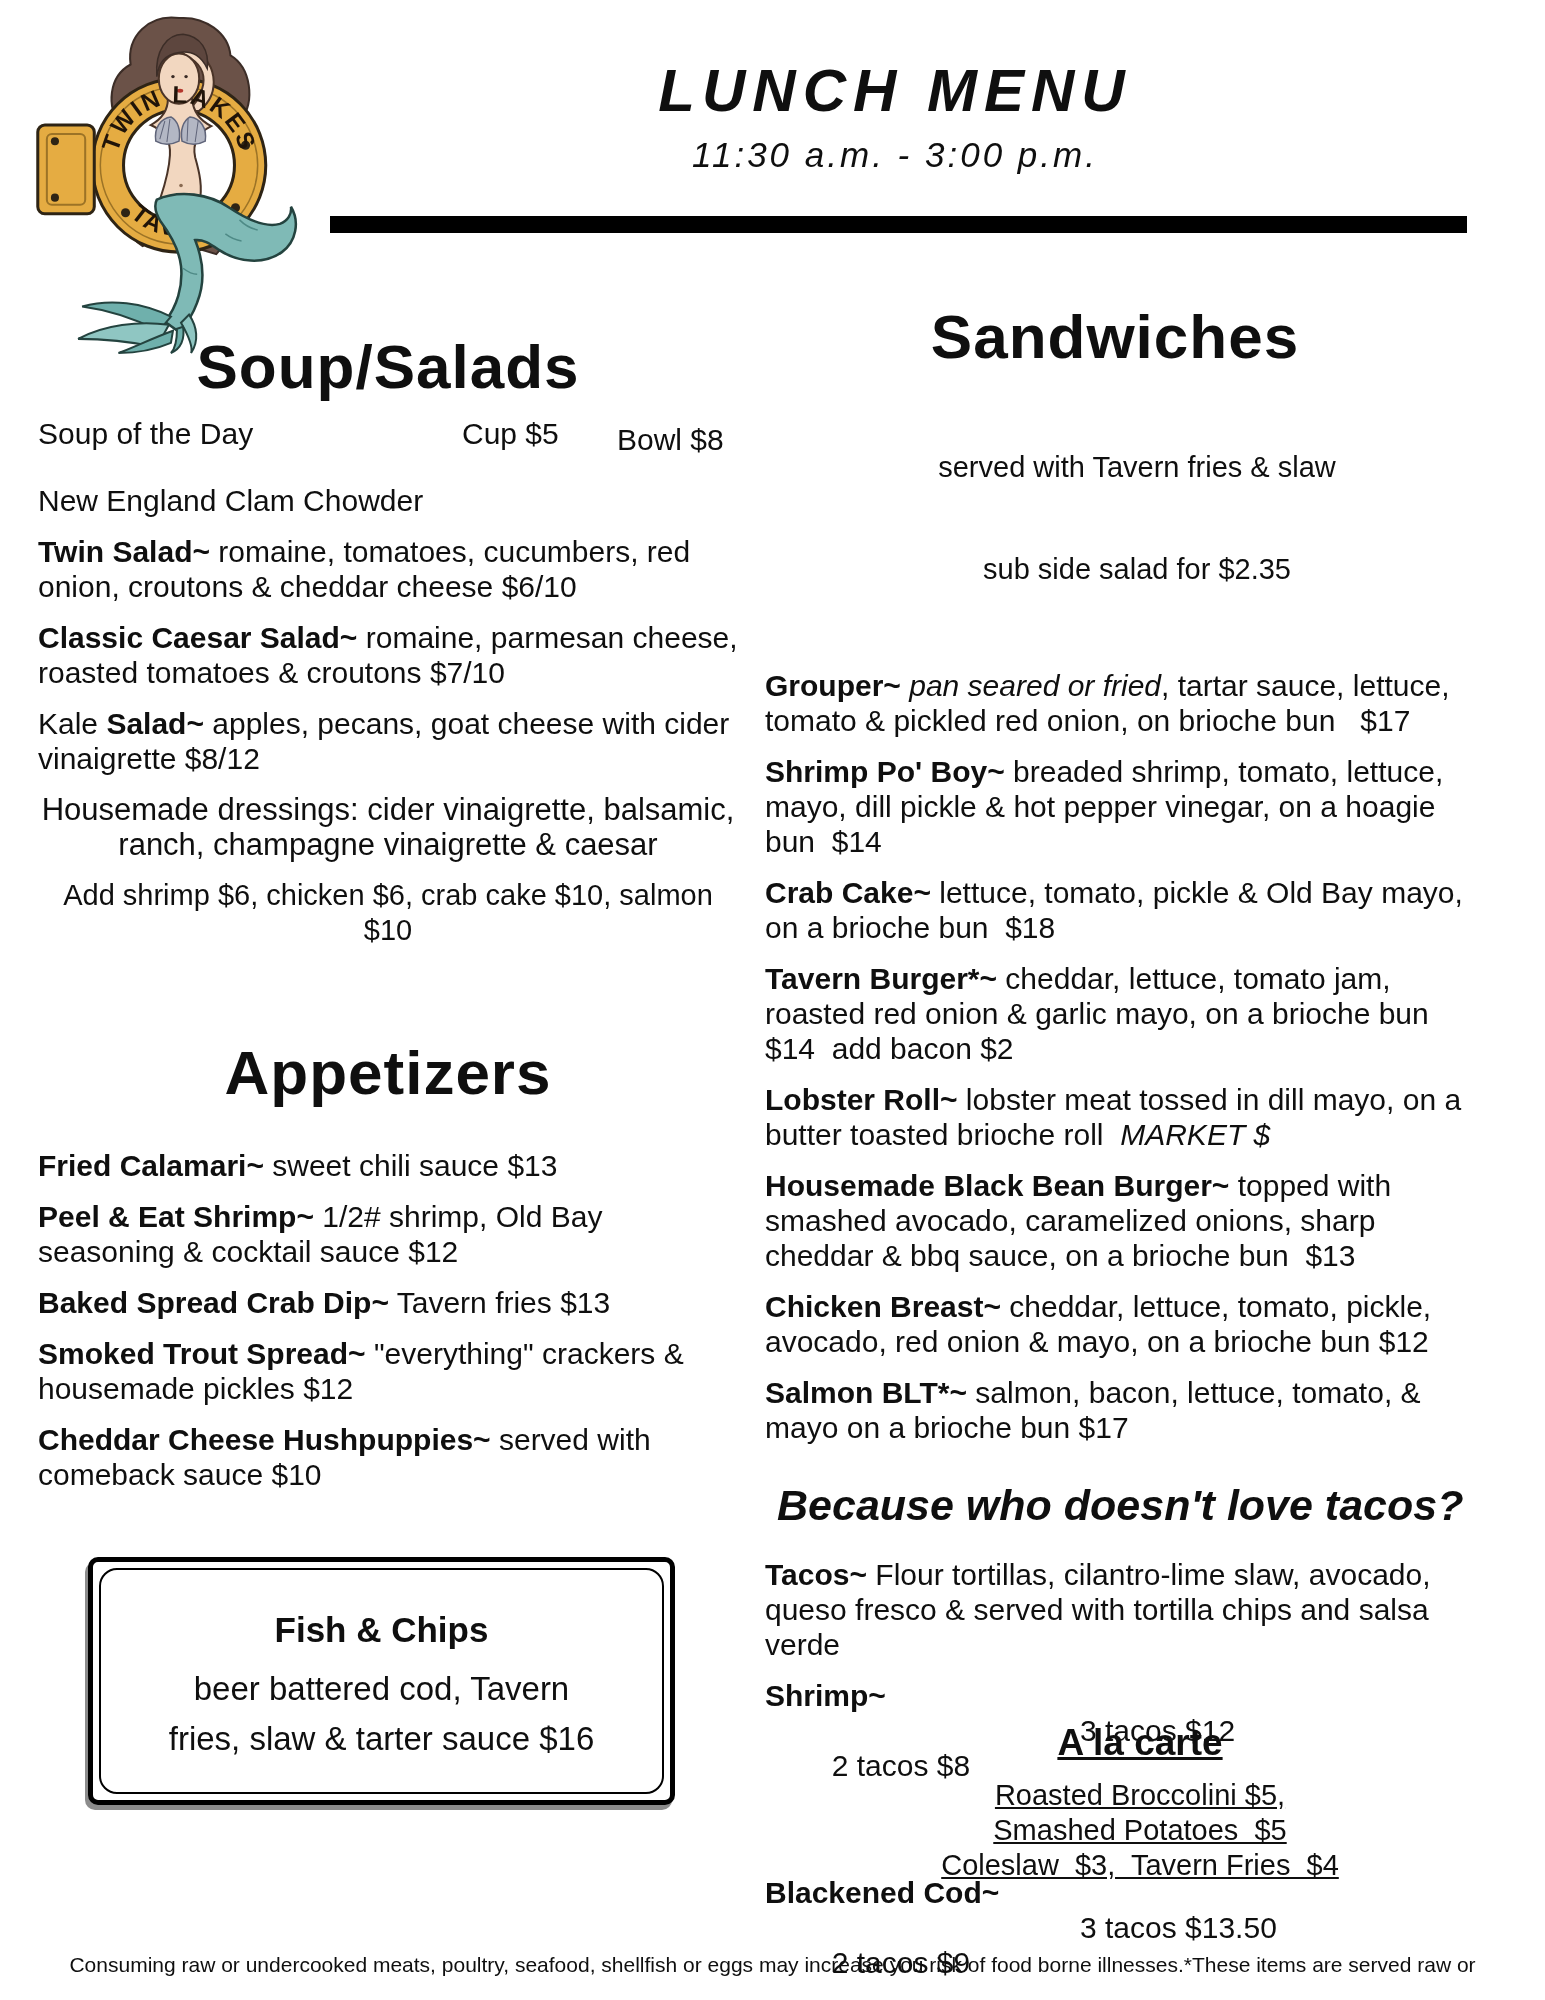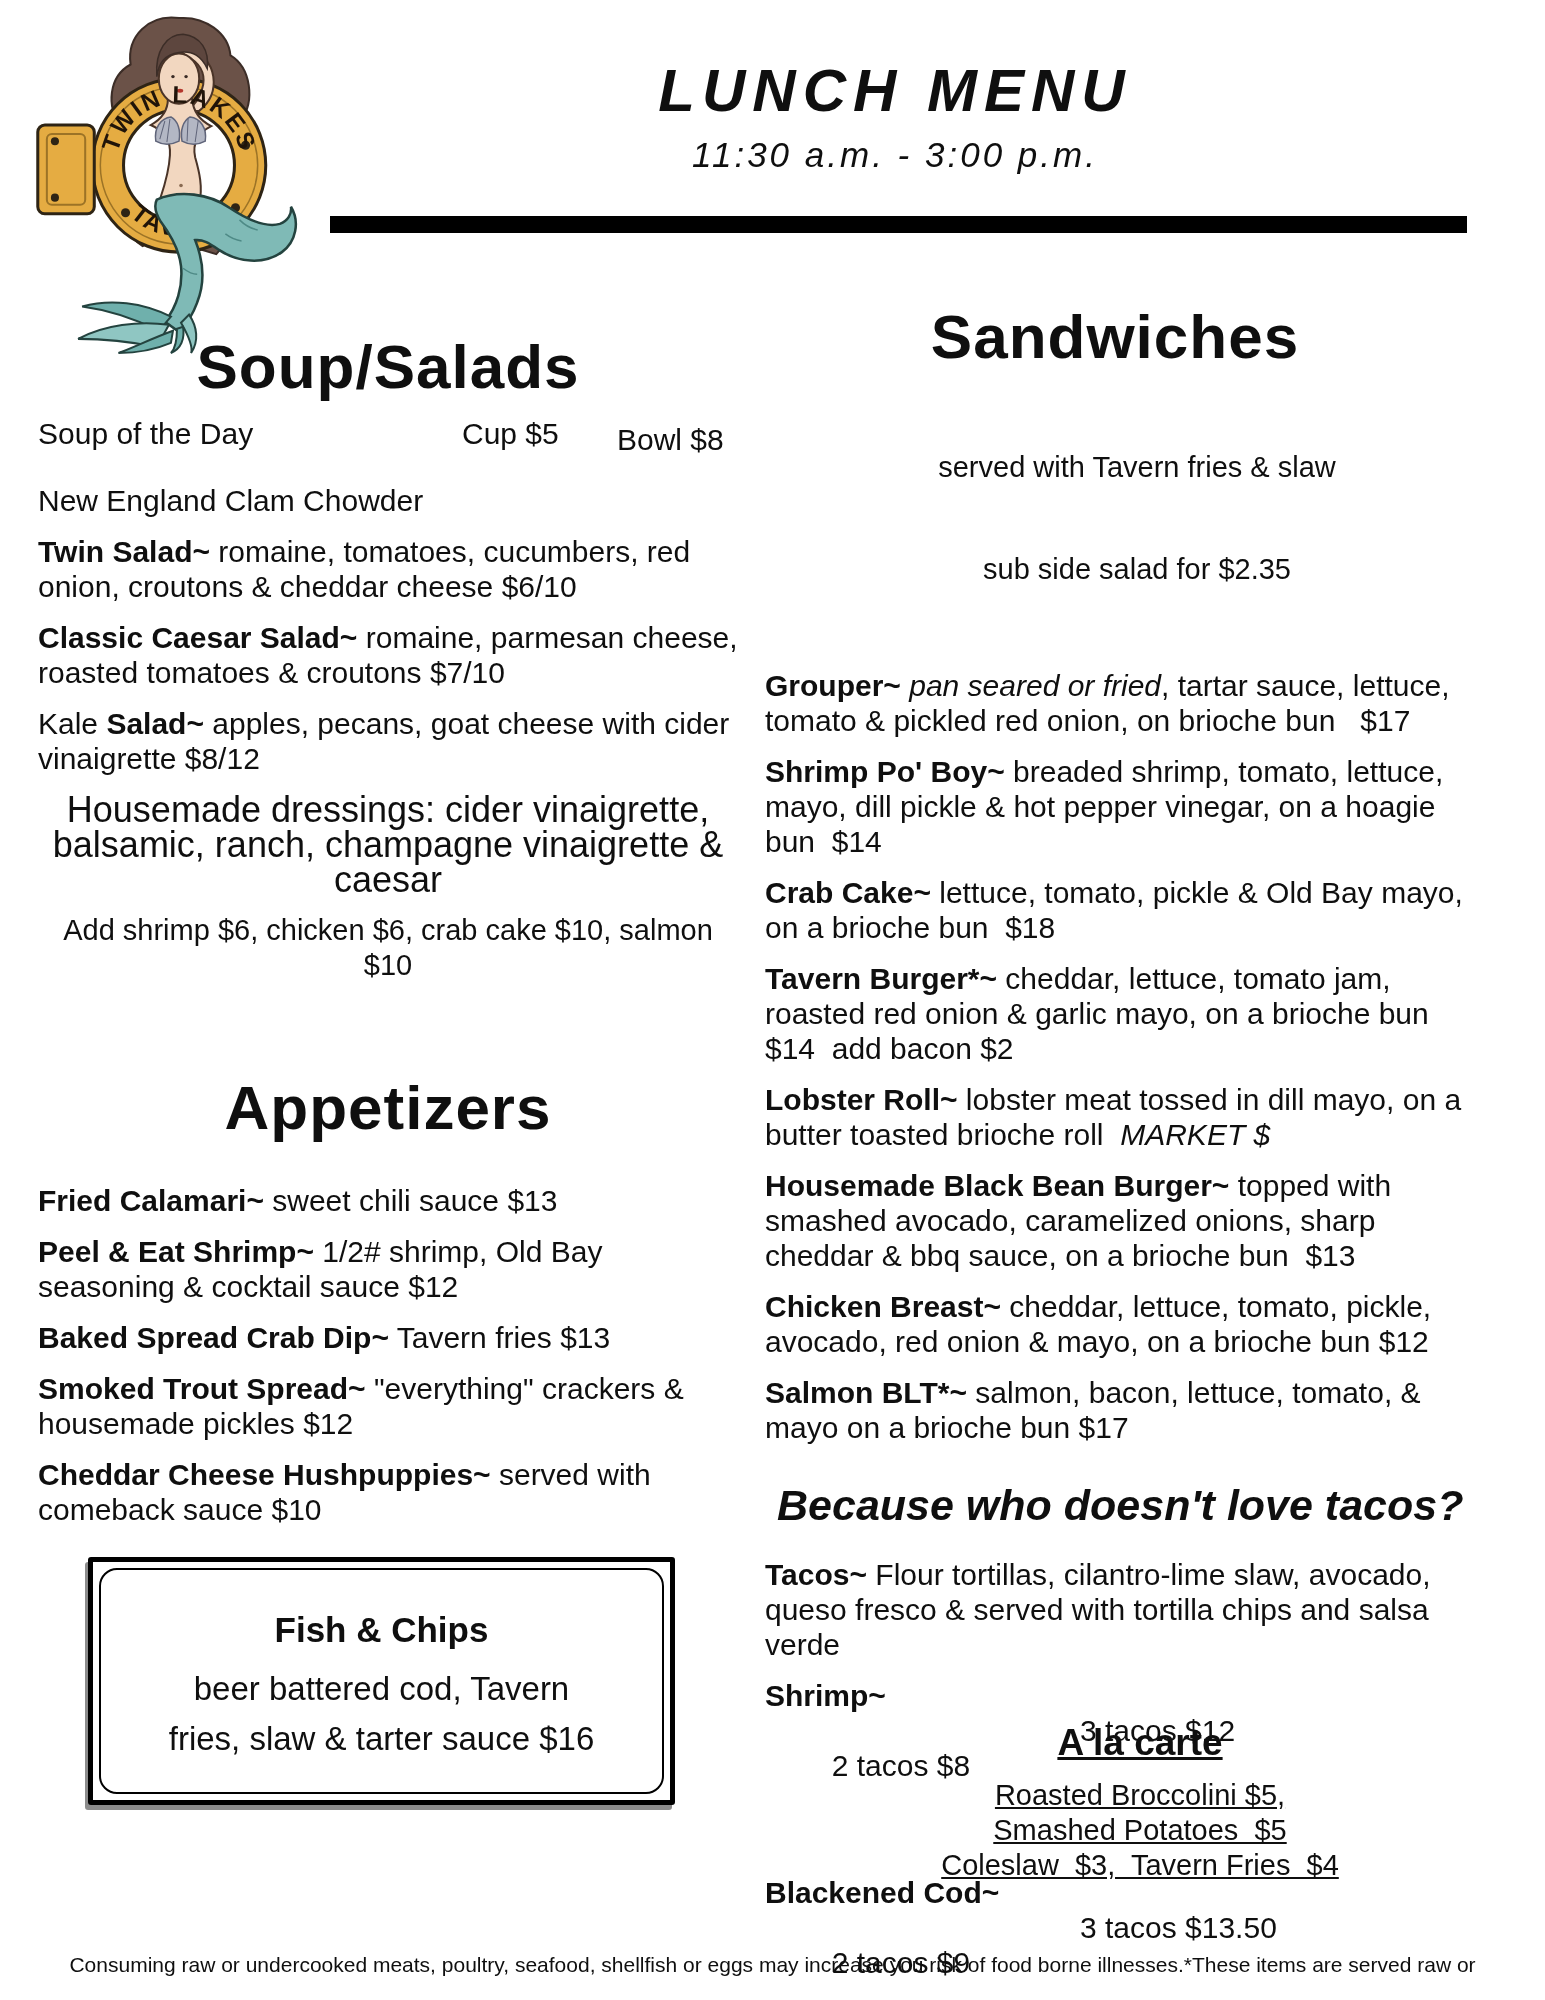--- a/index.html
+++ b/index.html
@@ -27,40 +27,40 @@
   .section-heading{
     margin:0 0 12px 0;text-align:center;
     font-size:62px;line-height:74px;font-weight:bold;letter-spacing:1px;
   }
   .h-app{margin-top:88px;margin-bottom:38px;}
   .item{margin:0 0 16px 0;font-size:30px;line-height:35px;white-space:pre-wrap;}
   .nm{font-weight:bold;}
   .it{font-style:italic;}
   .center{text-align:center;}
   .addons{font-size:29px;}
-  .dressings{font-size:36px;}
+  .dressings{font-size:31px;}
   .sod-row{position:relative;margin-bottom:32px;font-size:30px;line-height:35px;}
   .sod-cup{position:absolute;left:424px;top:0;}
   .sod-bowl{position:absolute;left:579px;top:6px;}
   .sub-note{
     text-align:center;padding-left:44px;margin-bottom:14px;
     font-size:29px;line-height:34px;white-space:pre-wrap;
   }
   .sw-heading{margin-bottom:8px;}
   .tacos-heading{
     margin:34px 0 26px 12px;
     font-size:43px;line-height:52px;font-weight:bold;font-style:italic;white-space:pre-wrap;
   }
   .taco-group{margin-bottom:22px;font-size:30px;line-height:35px;}
   .taco-name{font-weight:bold;white-space:pre-wrap;}
   .taco-row{position:relative;white-space:pre-wrap;}
   .t3{position:absolute;left:315px;top:0;}
   .fish-box{
     position:absolute;left:88px;top:1557px;width:577px;height:238px;
-    border:5px solid #000;border-radius:3px;background:#fff;
+    border:5px solid #000;border-radius:10px;background:#fff;
     box-shadow:-3px 5px 0 rgba(0,0,0,0.45);
   }
   .fish-inner{
     position:absolute;left:6px;top:6px;right:6px;bottom:6px;
     border:2px solid #000;border-radius:18px;
     text-align:center;padding-top:40px;box-sizing:border-box;
   }
   .fish-title{font-size:35px;font-weight:bold;margin-bottom:14px;white-space:pre-wrap;}
   .fish-line{font-size:33px;line-height:50px;white-space:pre-wrap;}
   .alacarte{position:absolute;left:880px;top:1722px;width:520px;text-align:center;text-decoration:underline;}

